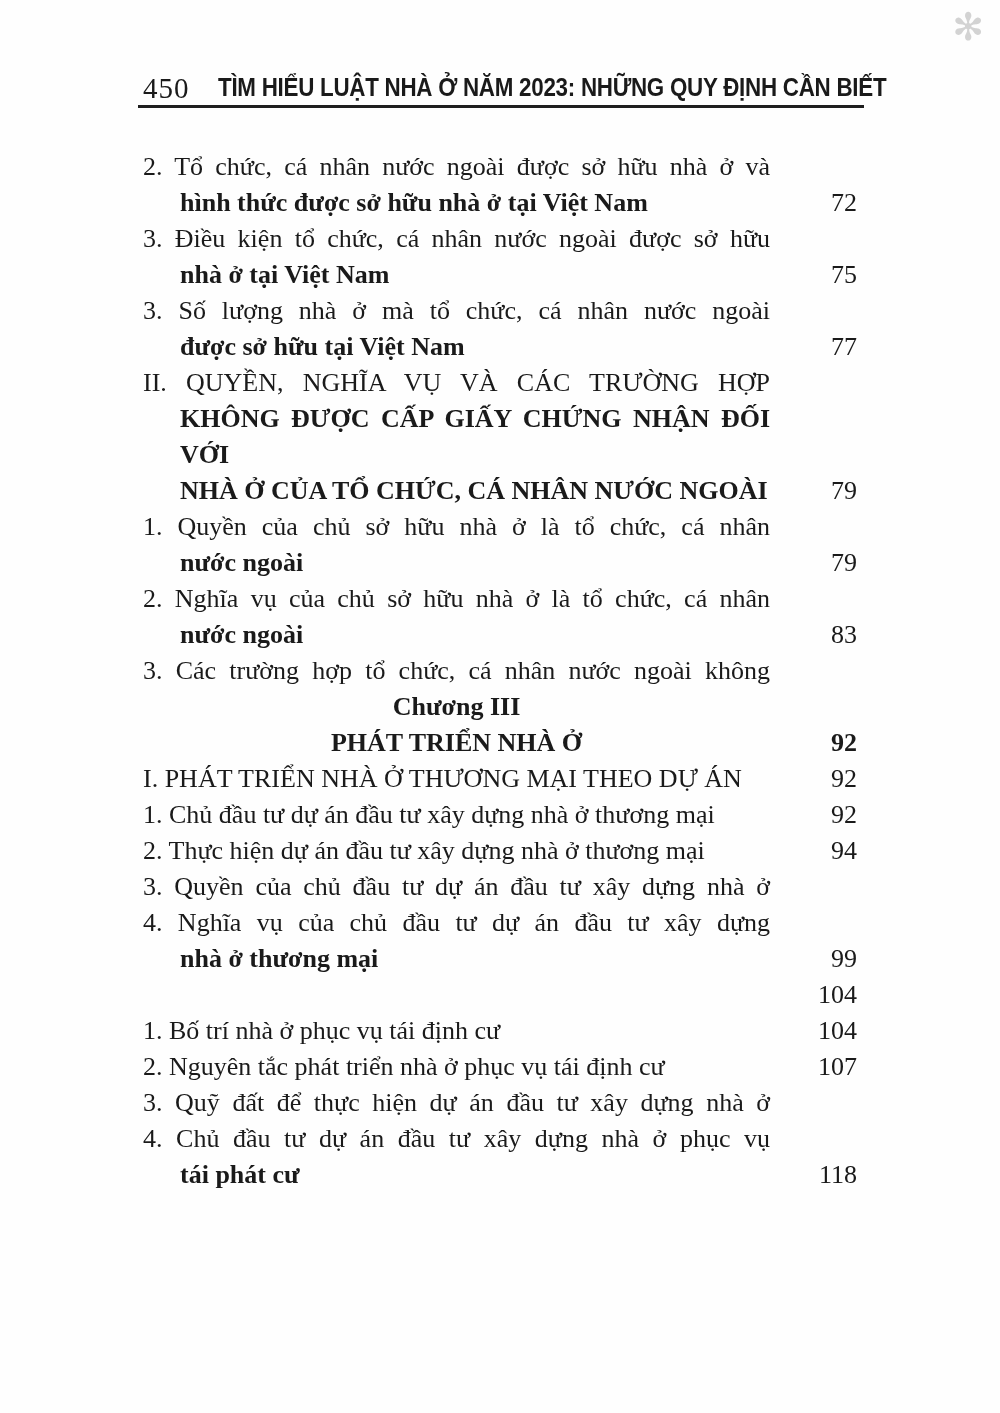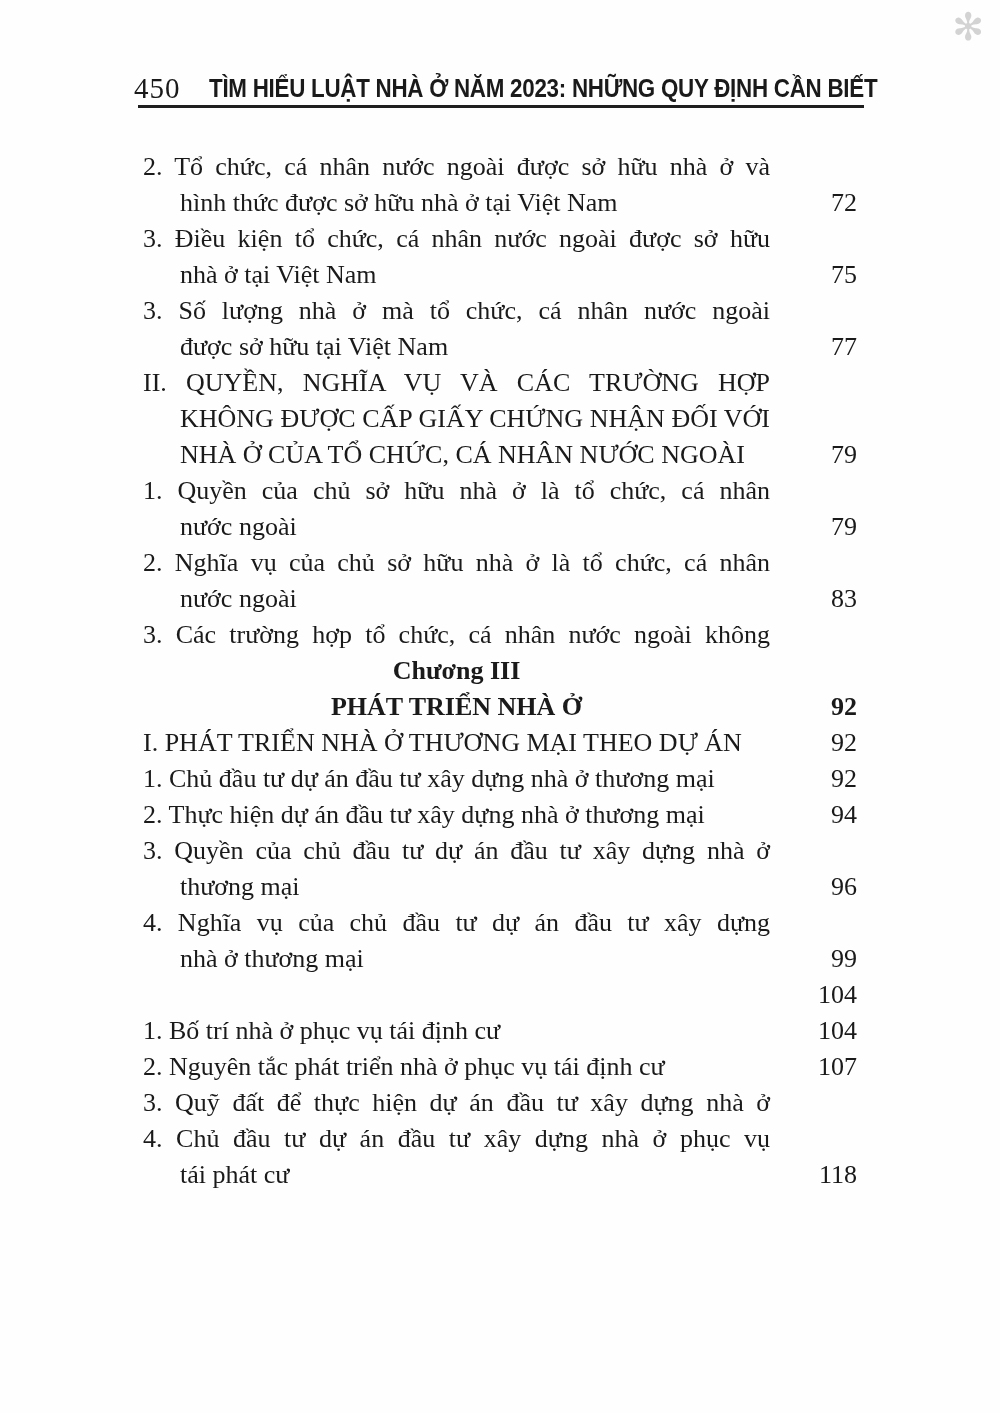--- a/index.html
+++ b/index.html
@@ -22,24 +22,24 @@
     right: 16px;
     font-family: "DejaVu Sans", sans-serif;
     font-size: 38px;
     line-height: 42px;
     color: #d3d3d3;
     user-select: none;
   }
   .header {
     position: absolute;
     top: 72px;
-    left: 134px;
+    left: 143px;
     right: 140px;
     display: flex;
-    align-items: center;
+    align-items: flex-start;
     white-space: nowrap;
   }
   .header .pgnum {
     font-size: 29px;
     letter-spacing: 1px;
     flex: 0 0 auto;
   }
   .header .htitle {
     display: inline-block;
     margin-left: 28px;
@@ -74,20 +74,21 @@
     display: block;
     margin-right: 87px;   
   }
   .row.j .t {             
     text-align: justify;
     text-align-last: justify;
     text-justify: inter-word;
   }
   .row.i .t {             
     padding-left: 37px;
+    font-weight: bold;
   }
   .row.c .t {             
     text-align: center;
   }
   .row.b {
     font-weight: 700;
   }
   .row .pg {
     position: absolute;
     right: 0;
@@ -182,24 +183,20 @@
         <span class="pg">92</span>
       </div>
     <div class="row">
         <span class="t">2. Thực hiện dự án đầu tư xây dựng nhà ở thương mại</span>
         <span class="pg">94</span>
       </div>
     <div class="row j">
         <span class="t">3. Quyền của chủ đầu tư dự án đầu tư xây dựng nhà ở</span>
         <span class="pg"></span>
       </div>
-    <div class="row i">
-        <span class="t">thương mại</span>
-        <span class="pg">96</span>
-      </div>
     <div class="row j">
         <span class="t">4. Nghĩa vụ của chủ đầu tư dự án đầu tư xây dựng</span>
         <span class="pg"></span>
       </div>
     <div class="row i">
         <span class="t">nhà ở thương mại</span>
         <span class="pg">99</span>
       </div>
     <div class="row">
         <span class="pg">104</span>

